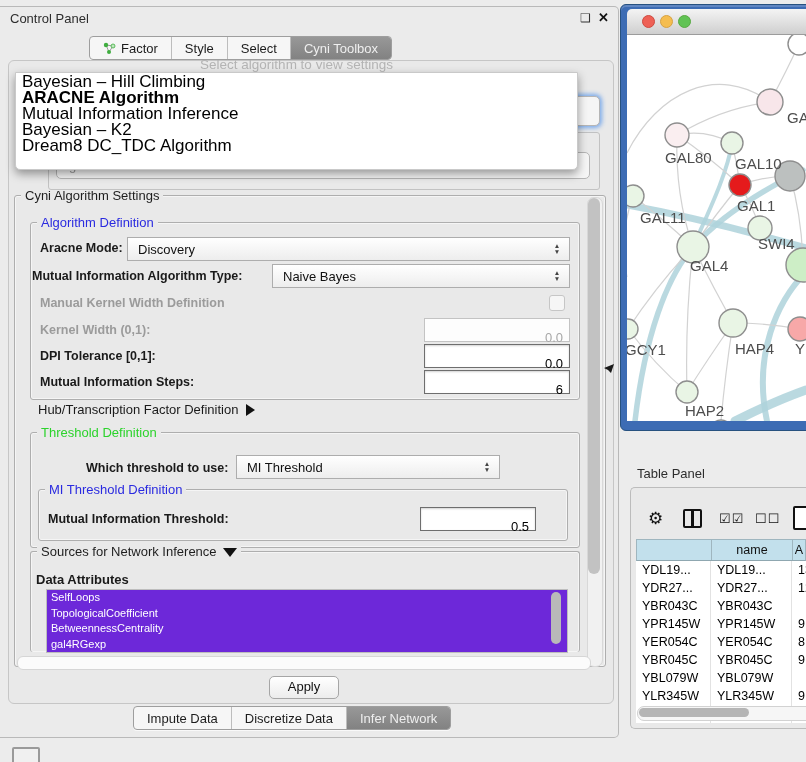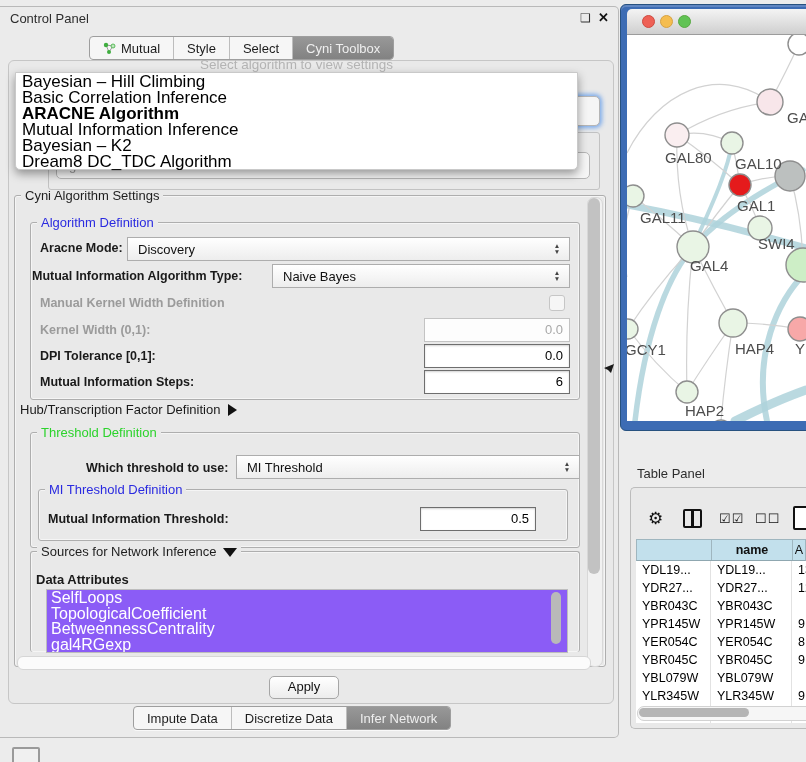--- a/index.html
+++ b/index.html
@@ -55,29 +55,29 @@
   .lbl.dis{color:#9b9b9b;}
   .plain{font-size:13px;color:#1a1a1a;white-space:nowrap;}
   
   .combo{display:flex;align-items:center;height:24px;box-sizing:border-box;
        border:1px solid #adadad;border-radius:0;
        background:linear-gradient(#ffffff,#ededed);font-size:13px;color:#111;}
   .combo .cv{flex:1;padding-left:10px;}
   .combo .cap{width:16px;display:flex;flex-direction:column;align-items:center;
        justify-content:center;color:#444;font-size:6.5px;line-height:6px;padding-right:4px;}
   .inp{box-sizing:border-box;height:24px;border:1px solid #6e6e6e;background:#fff;
-       font-size:13px;color:#000;text-align:right;padding:0 6px;line-height:22px;
+       font-size:13px;color:#000;text-align:right;padding:8px 6px;line-height:22px;
        box-shadow:inset 0 1px 2px rgba(0,0,0,.18);}
   .inp.dis{border:1px solid #c3c3c3;color:#a8a8a8;box-shadow:none;background:#fdfdfd;}
   .cb{width:14px;height:14px;border:1px solid #c6c6c6;border-radius:3px;background:#f6f6f6;}
   
   #attr-list{left:46px;top:589px;width:520px;height:62px;background:#fff;
        border:1px solid #bdbdbd;overflow:hidden;}
-  #attr-list .li{height:15.5px;line-height:15.5px;background:#8b5cf6;color:#fff;
-       font-size:16px;padding-left:4px;white-space:nowrap;}
+  #attr-list .li{height:15.5px;line-height:15.5px;background:#6d28d9;color:#fff;
+       font-size:11px;padding-left:4px;white-space:nowrap;}
   #attr-scroll{left:551px;top:592px;width:10px;height:52px;background:#b9b9b9;
        border-radius:5px;z-index:6;}
   #hscroll{left:17px;top:656px;width:572px;height:12px;background:#fbfbfb;
        border:1px solid #d6d6d6;border-radius:6px;}
   
   #set-sbtrack{left:587px;top:197px;width:14px;height:468px;background:#f1f1f1;
        border:1px solid #d8d8d8;border-radius:7px;}
   #set-sbthumb{left:588px;top:198px;width:12px;height:376px;background:#c2c2c2;
        border-radius:6px;}
   
@@ -110,21 +110,21 @@
   .trow .c{font-size:12.5px;color:#000;line-height:18px;padding-left:6px;
        white-space:nowrap;overflow:hidden;box-sizing:border-box;}
   .trow .c1{width:74px;}
   .trow .c2{width:81px;border-left:1px solid #e2e2e2;}
   .trow .c3{flex:1;border-left:1px solid #e2e2e2;}
   #tbl-head{display:flex;height:22px;background:#c2e0ec;border:1px solid #9fb6bf;
        border-bottom:1px solid #8fa7b0;box-sizing:border-box;}
   #tbl-head .hc{font-size:12.5px;color:#111;line-height:20px;text-align:center;
        white-space:nowrap;overflow:hidden;}
   #tbl-head .hc1{width:74px;margin-top:36px;}
-  #tbl-head .hc2{width:80px;border-left:1px solid #9fb6bf;font-weight:bold;}
+  #tbl-head .hc2{width:80px;border-left:1px solid #9fb6bf;}
   #tbl-head .hc3{flex:1;border-left:1px solid #9fb6bf;}
   #tbl-hscroll{left:637px;top:706px;width:169px;height:13px;background:#f6f6f6;
        border:1px solid #d2d2d2;border-radius:7px 0 0 7px;}
   #tbl-hthumb{left:639px;top:708px;width:110px;height:9px;background:#b5b5b5;border-radius:5px;}
   
   #cursor{left:604px;top:364px;z-index:40;}
   #corner-widget{left:12px;top:747px;width:24px;height:18px;background:#f0f0f0;
        border:2px solid #9a9a9a;border-radius:2px;}
 </style>
 </head>
@@ -136,21 +136,21 @@
 <div class="abs" id="cp-close">✕</div>
 
 <div class="abs seg" id="top-tabs">
     <div class="tab">
       <svg width="13" height="13" viewBox="0 0 13 13">
         <path d="M3,3 L10,4 M3,3 L6,10 M10,4 L6,10" stroke="#9a9a9a" stroke-width="1"></path>
         <circle cx="3" cy="3" r="2.2" fill="#3fae3f"></circle>
         <circle cx="10" cy="4" r="2" fill="#bfe6bf" stroke="#3fae3f" stroke-width="0.8"></circle>
         <circle cx="6" cy="10" r="2" fill="#3fae3f"></circle>
       </svg>
-      <span>Mutual</span>
+      <span>Factor</span>
     </div>
     <div class="tab">
       <span>Style</span>
     </div>
     <div class="tab">
       <span>Select</span>
     </div>
     <div class="tab sel">
       <span>Cyni Toolbox</span>
     </div>
@@ -160,21 +160,20 @@
 <div class="abs" id="combo-placeholder">Select algorithm to view settings</div>
 
 <div class="abs" id="behind-group"></div>
 <div class="abs behind-combo" id="inference-combo"></div>
 <div class="abs behind-combo" id="filtered-combo">
   <span>gal-filtered.sif default node</span>
 </div>
 
 <div class="abs" id="algo-popup">
     <div class="pi">Bayesian – Hill Climbing</div>
-    <div class="pi">Basic Correlation Inference</div>
     <div class="pi b">ARACNE Algorithm</div>
     <div class="pi">Mutual Information Inference</div>
     <div class="pi">Bayesian – K2</div>
     <div class="pi">Dream8 DC_TDC Algorithm</div>
   </div>
 
 <div class="abs grp" style="left:14px;top:195px;width:590px;height:470px;">
   <span class="gttl">Cyni Algorithm Settings</span>
 </div>
 <div class="abs" id="set-sbtrack"></div>
@@ -195,29 +194,29 @@
 </div>
 <div class="abs lbl dis" style="left:40px;top:296px;">Manual Kernel Width Definition</div>
 <div class="abs cb" style="left:549px;top:295px;"></div>
 <div class="abs lbl dis" style="left:40px;top:323px;">Kernel Width (0,1):</div>
 <div class="abs inp dis" style="left:424px;top:318px;width:146px;">0.0</div>
 <div class="abs lbl" style="left:40px;top:349px;">DPI Tolerance [0,1]:</div>
 <div class="abs inp" style="left:424px;top:344px;width:146px;">0.0</div>
 <div class="abs lbl" style="left:40px;top:375px;">Mutual Information Steps:</div>
 <div class="abs inp" style="left:424px;top:370px;width:146px;">6</div>
 
-<div class="abs plain" style="left:20px;top:402px;">
+<div class="abs plain" style="left:38px;top:402px;">
   <span>Hub/Transcription Factor Definition</span><span class="tri-r"></span>
 </div>
 
 <div class="abs grp" style="left:30px;top:432px;width:548px;height:114px;">
   <span class="gttl green">Threshold Definition</span>
 </div>
 <div class="abs lbl" style="left:86px;top:461px;">Which threshold to use:</div>
-<div class="abs combo" style="left:236px;top:455px;width:344px;gap:44px;">
+<div class="abs combo" style="left:236px;top:455px;width:264px;gap:44px;">
   <span class="cv">MI Threshold</span>
   <span class="cap">▲<br>▼</span>
 </div>
 <div class="abs grp" style="left:38px;top:489px;width:528px;height:50px;">
   <span class="gttl blue">MI Threshold Definition</span>
 </div>
 <div class="abs lbl" style="left:48px;top:512px;">Mutual Information Threshold:</div>
 <div class="abs inp" style="left:420px;top:507px;width:116px;">0.5</div>
 
 <div class="abs grp" style="left:30px;top:551px;width:548px;height:100px;border-bottom:none;">

